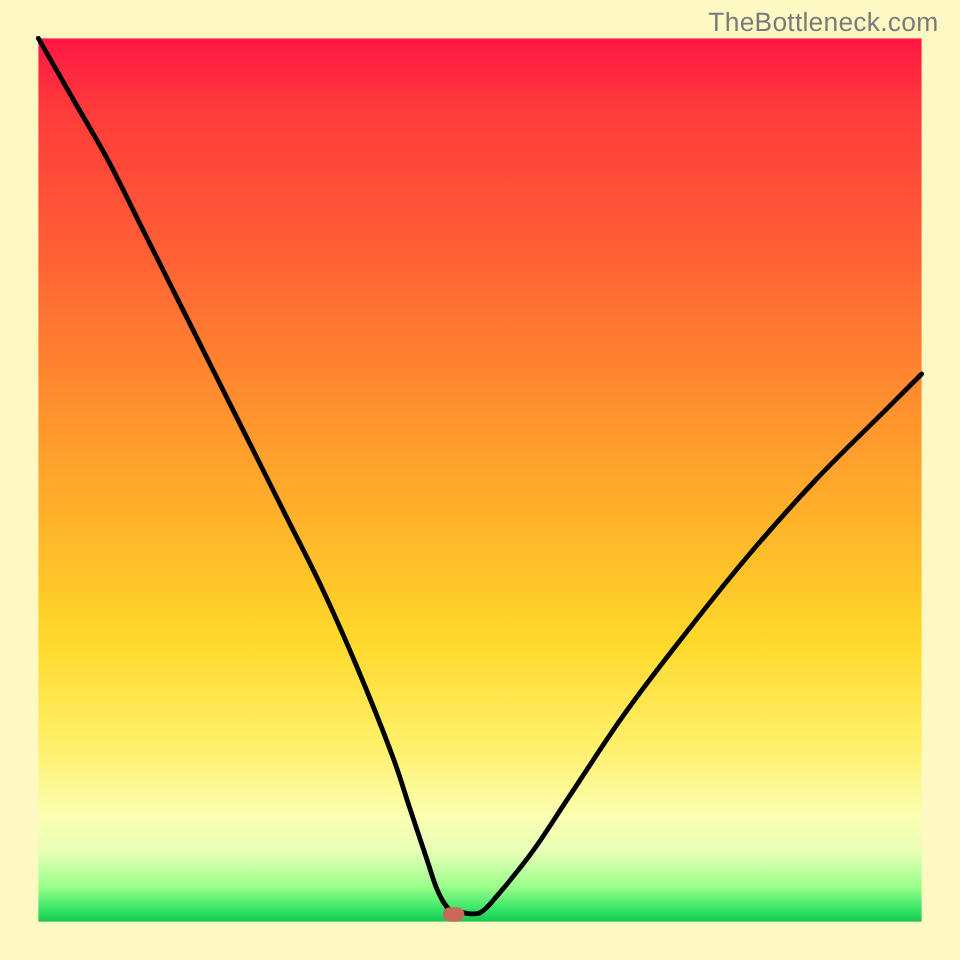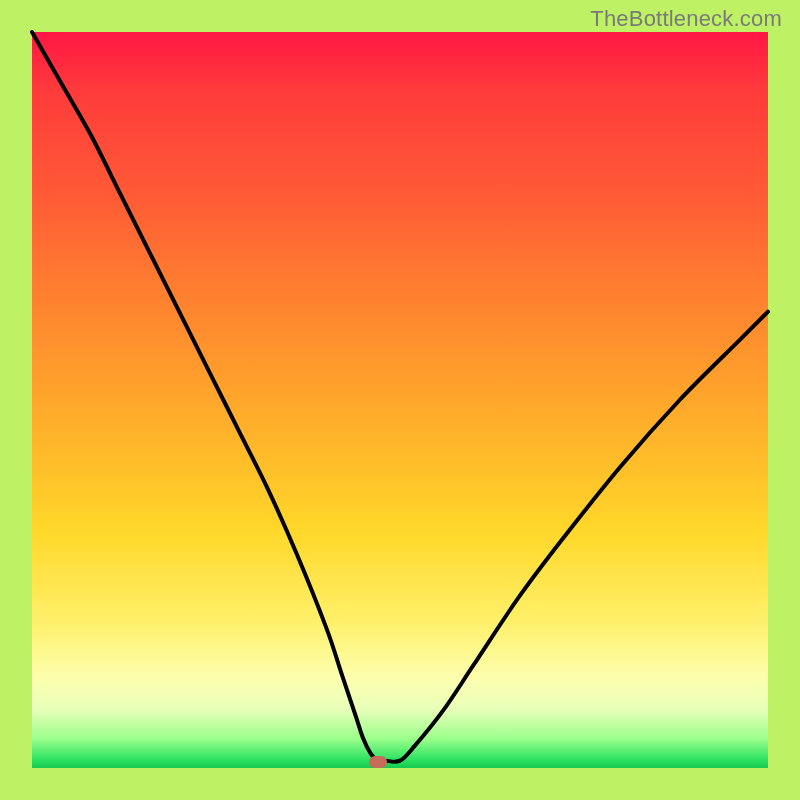--- a/index.html
+++ b/index.html
@@ -10,21 +10,21 @@
     background: #000;
     overflow: hidden;
     font-family: Arial, Helvetica, sans-serif;
   }
   .frame {
     position: absolute;
     left: 0;
     top: 0;
     width: 800px;
     height: 800px;
-    background: #bef264;
+    background: #fef9c3;
   }
   .plot-area {
     position: absolute;
     left: 32px;
     top: 32px;
     width: 736px;
     height: 736px;
     
     background: linear-gradient(
       to bottom,

